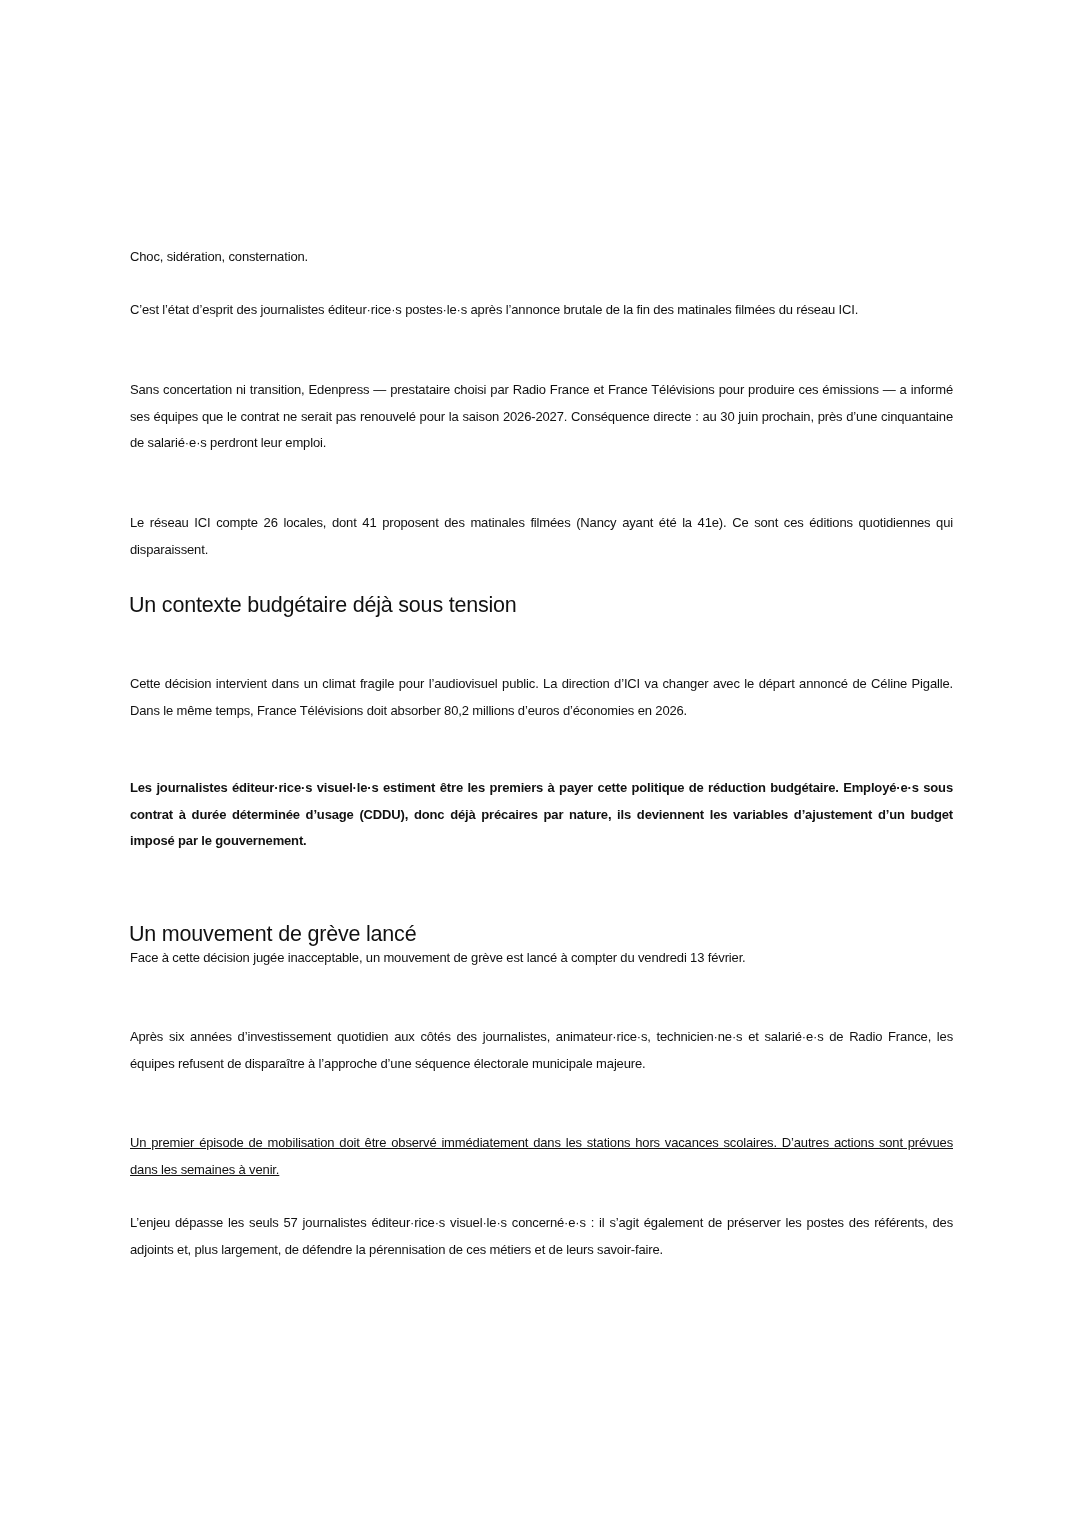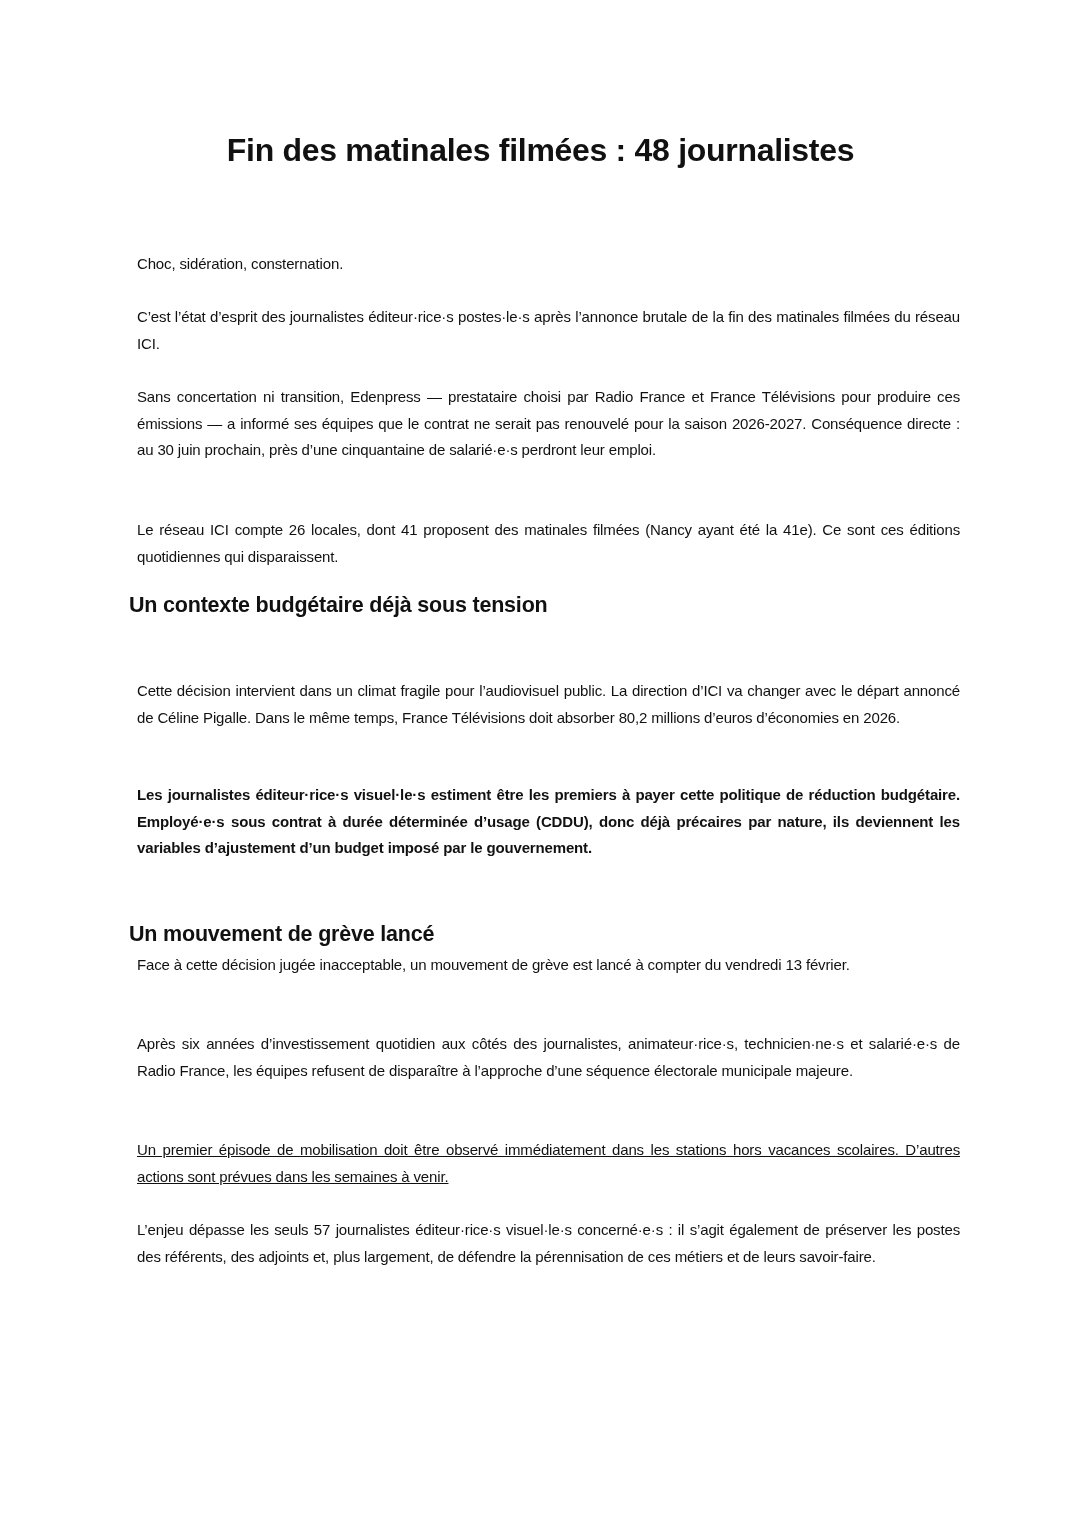--- a/index.html
+++ b/index.html
@@ -28,42 +28,41 @@
       font-size: 32px;
       line-height: 44px;
       letter-spacing: -0.3px;
       color: #111111;
     }
     .title .line {
       display: block;
       white-space: nowrap;
     }
     .para {
-      margin: 8px;
-      font-size: 15px;
+      margin: 1px;
+      font-size: 13px;
       line-height: 26.5px;
       text-align: justify;
       letter-spacing: -0.15px;
     }
     .h2 {
       margin: 0;
-      font-weight: bold;
+      font-weight: normal;
       font-size: 21.5px;
       line-height: 28px;
       letter-spacing: -0.2px;
     }
     .abs { position: absolute; left: 0; width: 823px; }
   </style>
 </head>
 <body>
 
 <div class="page">
 
   <h1 class="title abs" style="top:0px;">
-    <span class="line">Fin des matinales filmées : 48 journalistes</span>
   </h1>
 
   <p class="para abs" style="top:115px;">Choc, sidération, consternation.</p>
 
   <p class="para abs" style="top:168px;">C’est l’état d’esprit des journalistes éditeur·rice·s postes·le·s après l’annonce brutale de la fin des matinales filmées du réseau ICI.</p>
 
   <p class="para abs" style="top:248px;">Sans concertation ni transition, Edenpress — prestataire choisi par Radio France et France Télévisions pour produire ces émissions — a informé ses équipes que le contrat ne serait pas renouvelé pour la saison 2026-2027. Conséquence directe : au 30 juin prochain, près d’une cinquantaine de salarié·e·s perdront leur emploi.</p>
 
   <p class="para abs" style="top:381px;">Le réseau ICI compte 26 locales, dont 41 proposent des matinales filmées (Nancy ayant été la 41e). Ce sont ces éditions quotidiennes qui disparaissent.</p>
 

